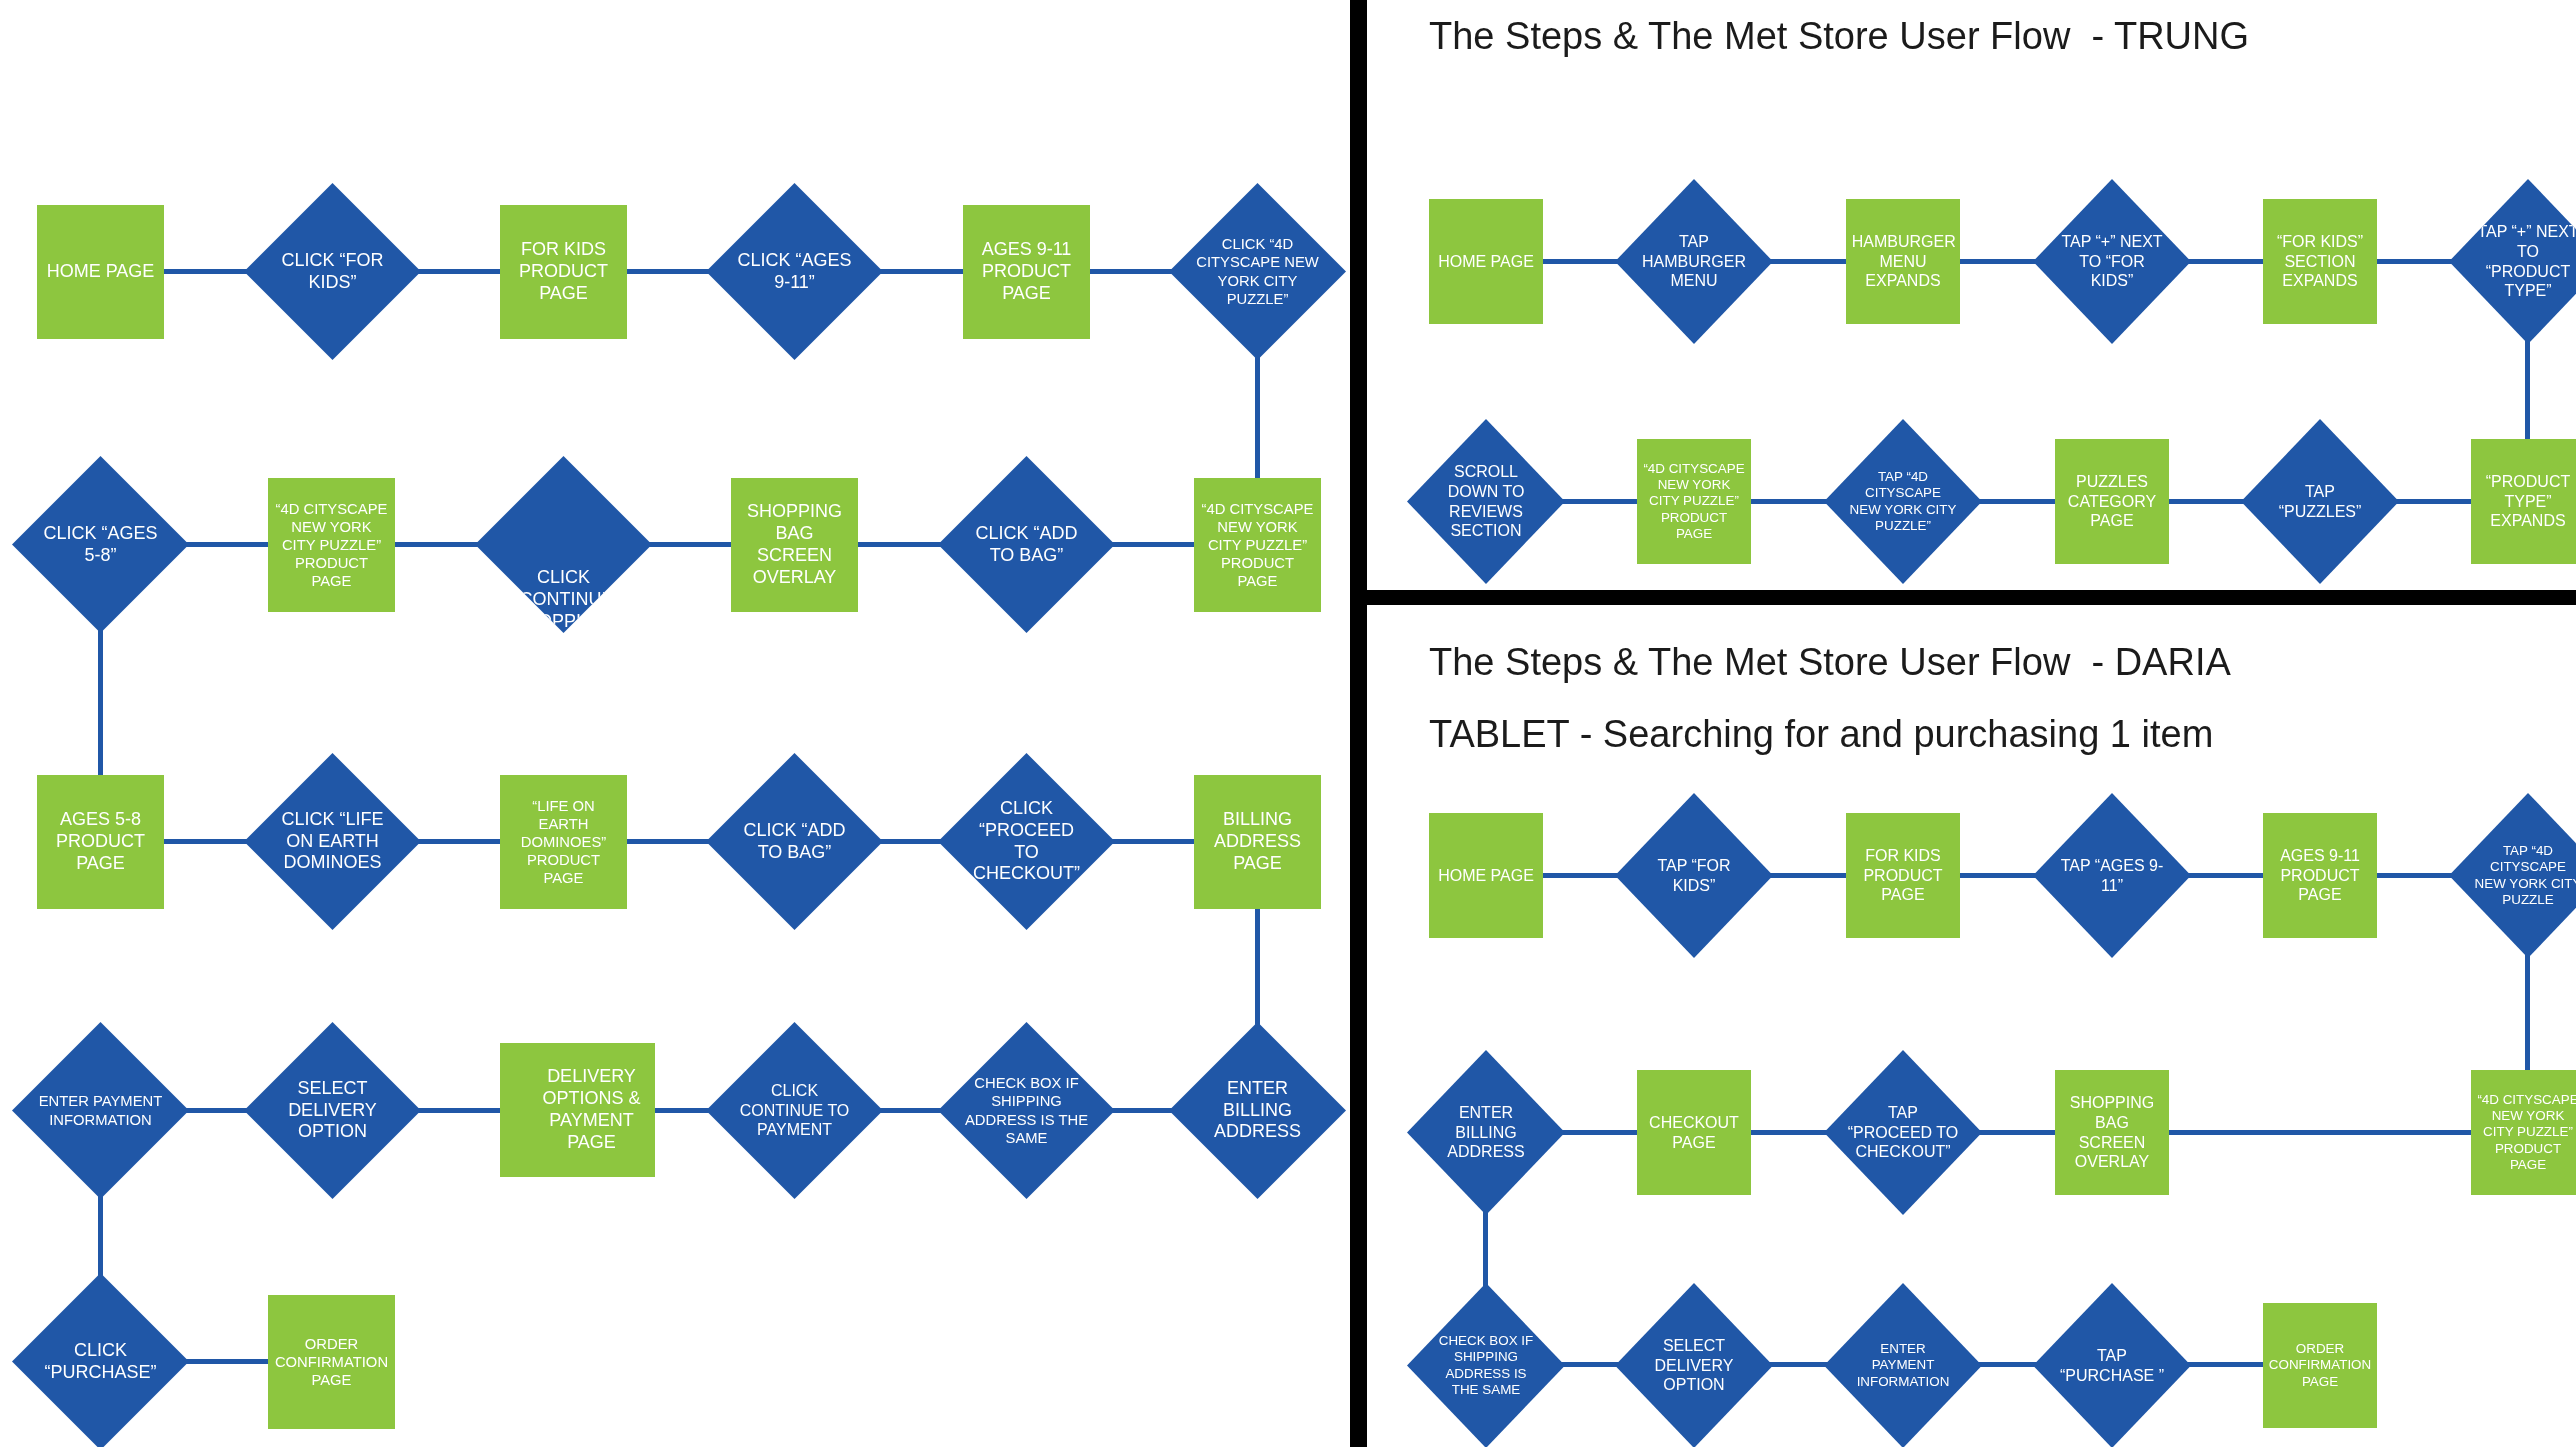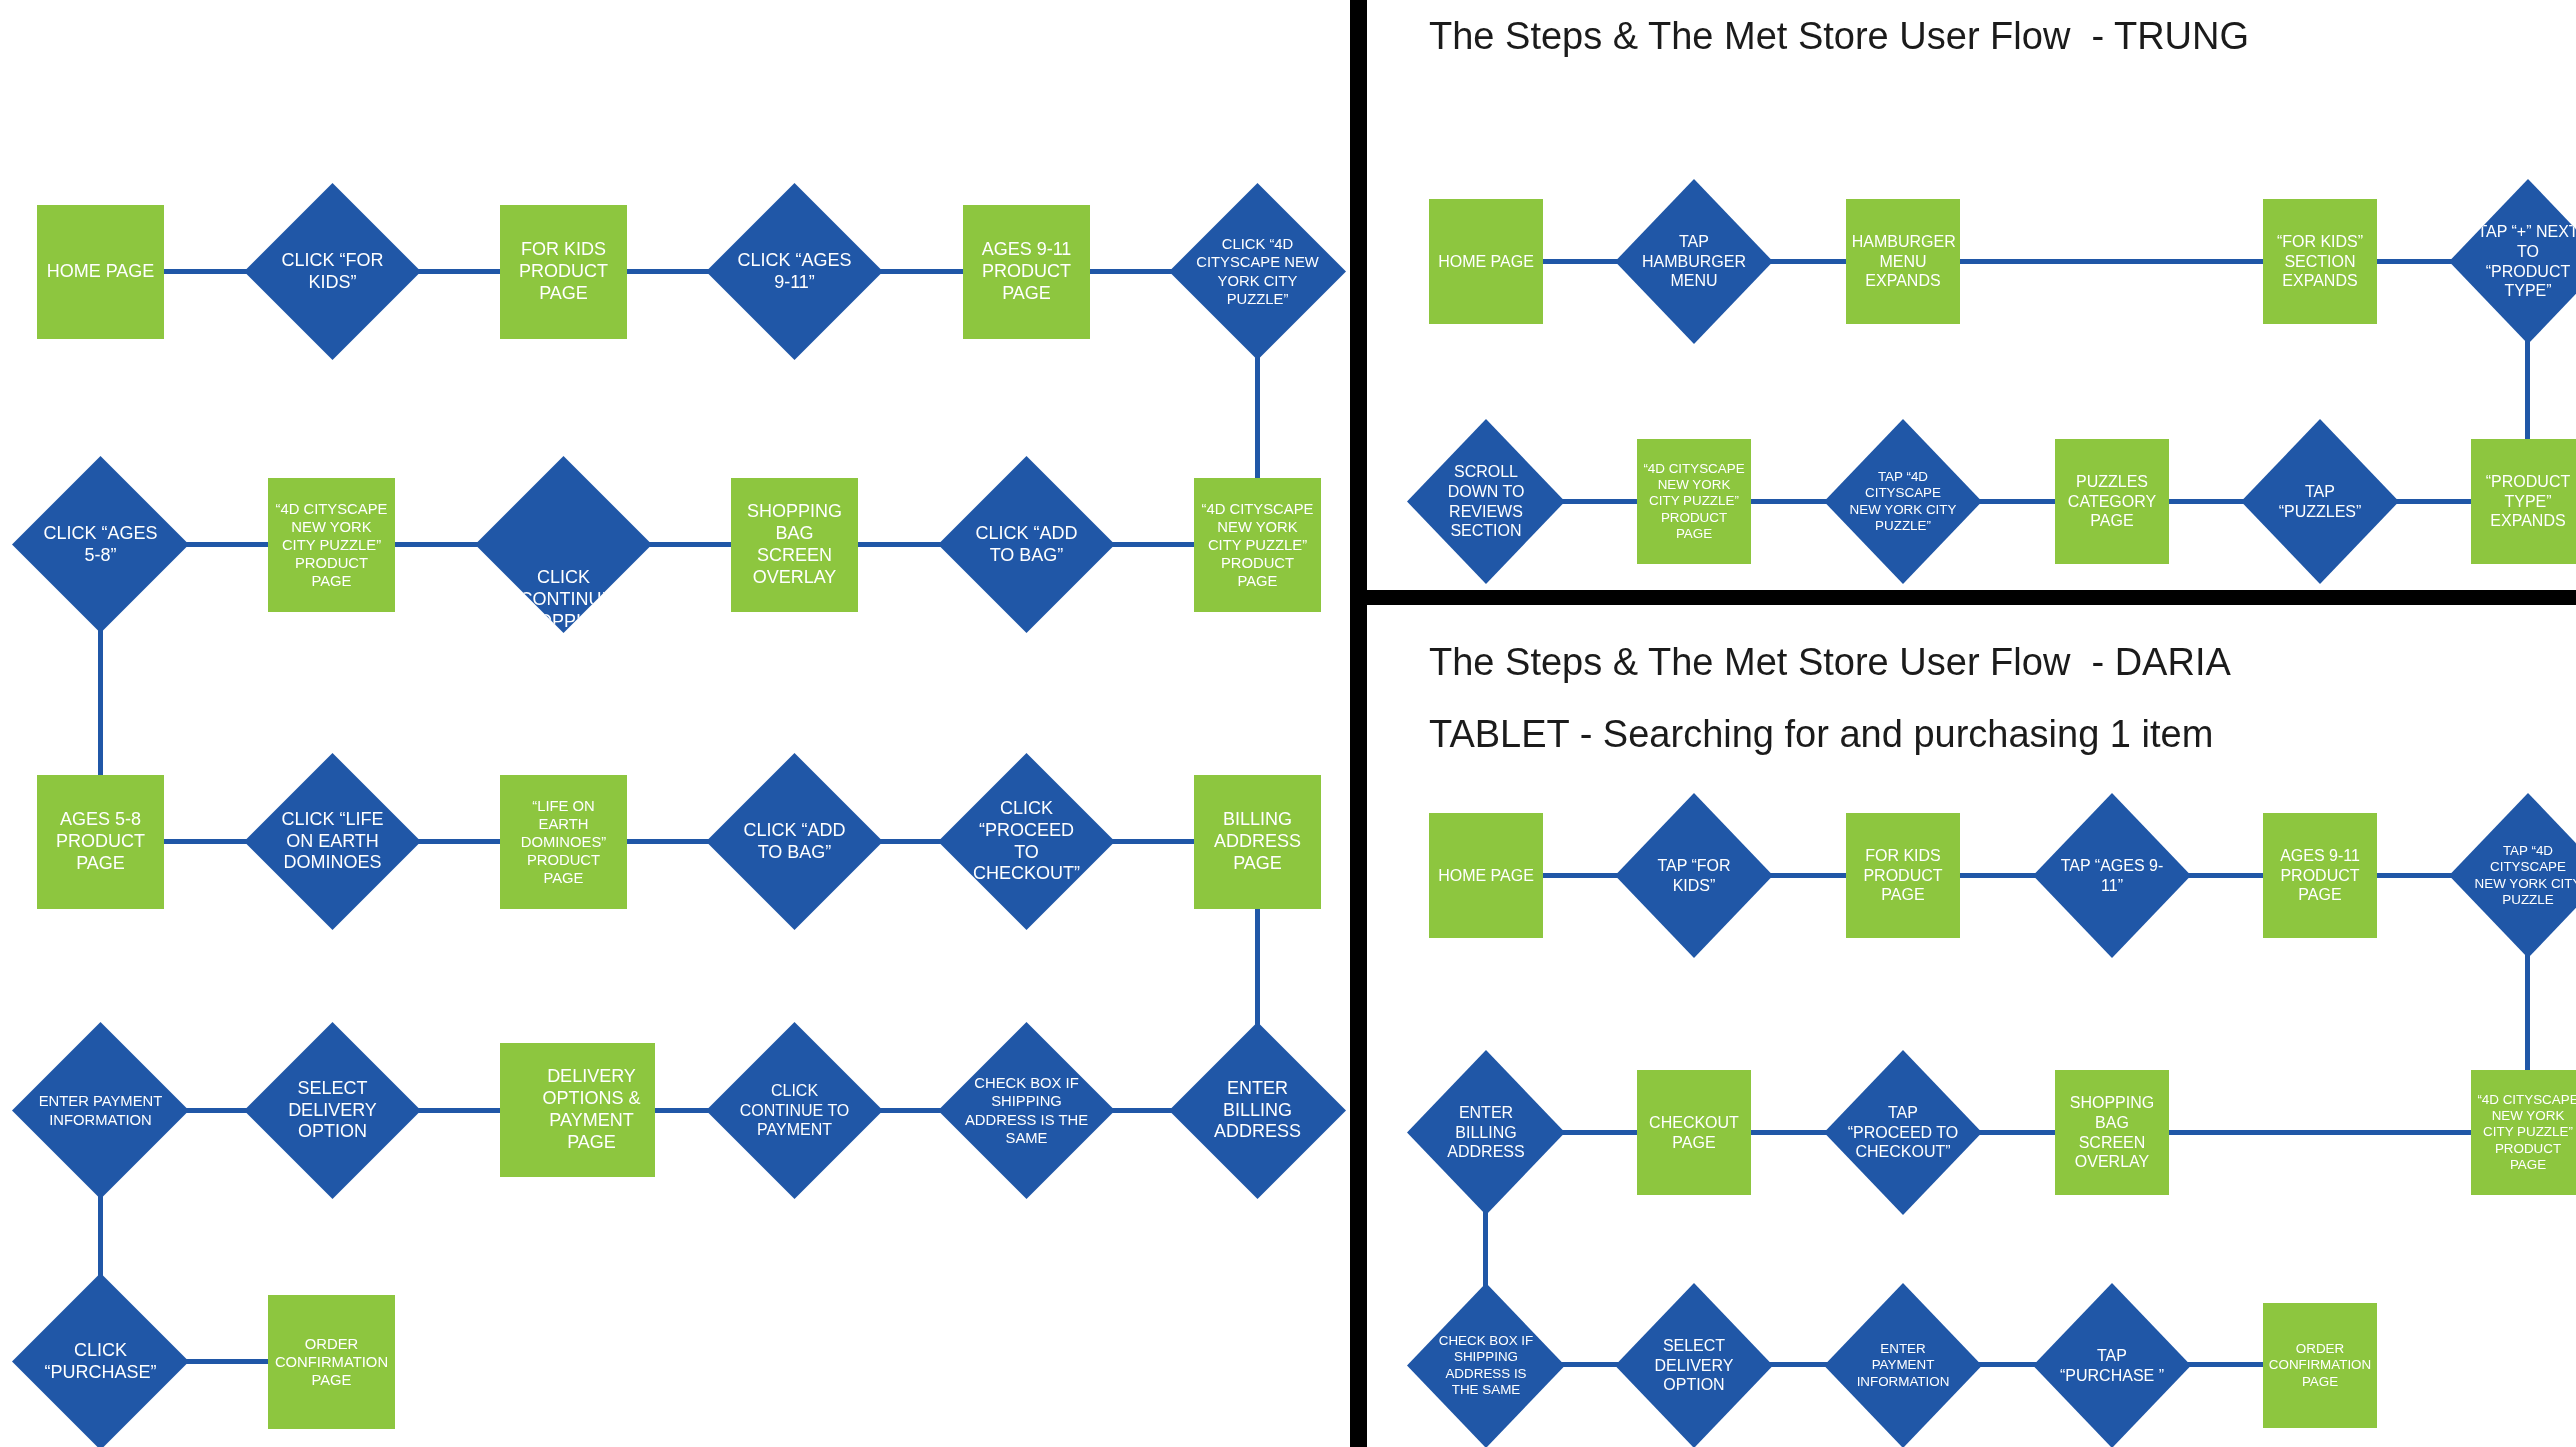--- a/index.html
+++ b/index.html
@@ -150,20 +150,23 @@
     <div class="vline" style="left: 2525px; top: 262px; width: 5.4px; height: 240px;"></div>
     <div class="node page" style="left: 1429px; top: 199px; width: 114px; height: 125px; font-size: 16px;">
       <span class="lbl">HOME PAGE</span>
     </div>
     <div class="node action" style="left: 1615px; top: 179px; width: 158px; height: 165px; font-size: 16px;">
       <span class="lbl">TAP HAMBURGER MENU</span>
     </div>
     <div class="node page" style="left: 1846px; top: 199px; width: 114px; height: 125px; font-size: 16px;">
       <span class="lbl">HAMBURGER MENU EXPANDS</span>
     </div>
+    <div class="node action" style="left: 2033px; top: 179px; width: 158px; height: 165px; font-size: 16px;">
+      <span class="lbl">TAP “+” NEXT TO “FOR KIDS”</span>
+    </div>
     <div class="node page" style="left: 2263px; top: 199px; width: 114px; height: 125px; font-size: 16px;">
       <span class="lbl">“FOR KIDS” SECTION EXPANDS</span>
     </div>
     <div class="node action" style="left: 2449px; top: 179px; width: 158px; height: 165px; font-size: 16px;">
       <span class="lbl">TAP “+” NEXT TO “PRODUCT TYPE”</span>
     </div>
     <div class="node action" style="left: 1407px; top: 419px; width: 158px; height: 165px; font-size: 16px;">
       <span class="lbl">SCROLL DOWN TO REVIEWS SECTION</span>
     </div>
     <div class="node page" style="left: 1637px; top: 439px; width: 114px; height: 125px; font-size: 13.4px;">

